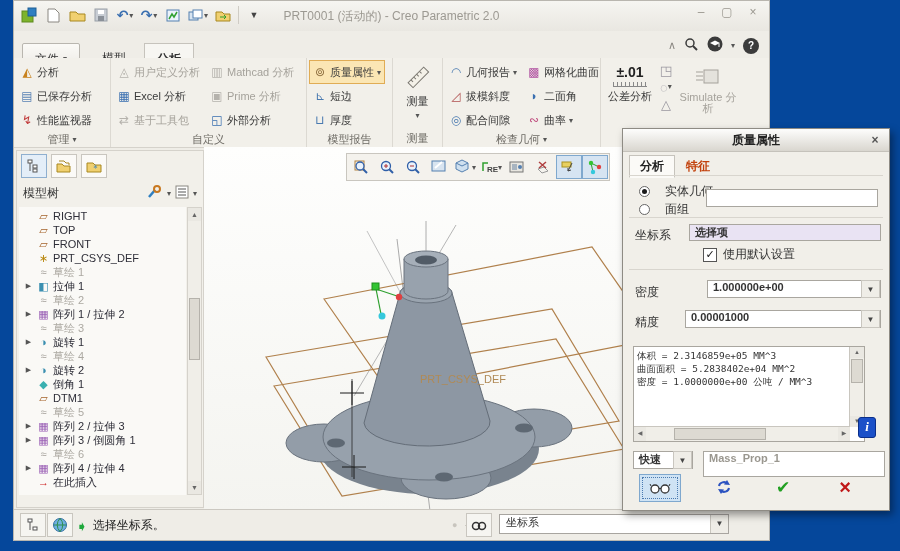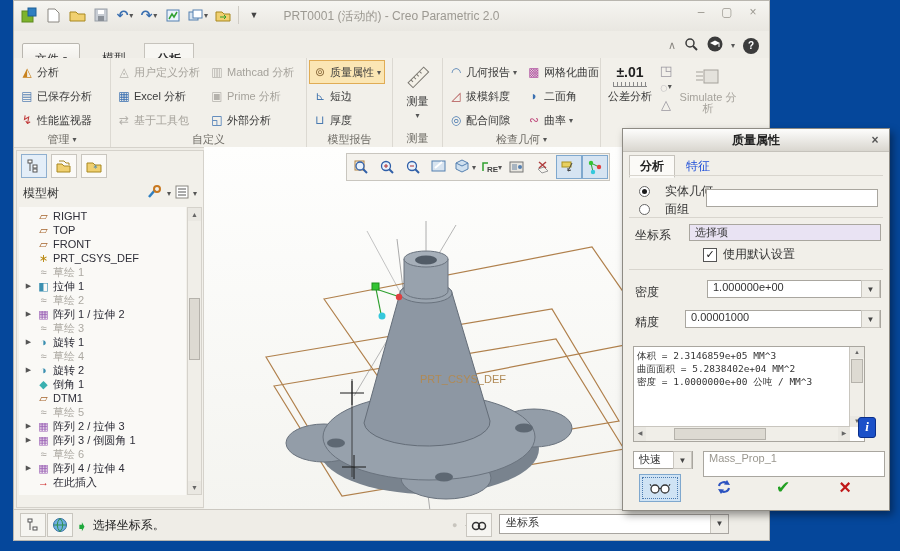--- a/index.html
+++ b/index.html
@@ -80,30 +80,30 @@
   .sdots{position:absolute;left:438px;top:10px;color:#C8C5BE;font-size:9px;letter-spacing:2px;}
   .scombo{position:absolute;left:485px;top:4px;width:230px;height:20px;background:#fff;border:1px solid #A8A5A0;box-sizing:border-box;}
   .scombo .val{padding:2px 6px;font-size:11px;color:#333;}
   .scombo .dd{position:absolute;right:0;top:0;bottom:0;width:17px;background:#EFEDE7;border-left:1px solid #C9C6BF;text-align:center;font-size:8px;line-height:18px;color:#444;}
 
   
   .dialog{position:absolute;left:622px;top:128px;width:268px;height:383px;background:#F1EFE9;border:1px solid #8E8B84;box-shadow:3px 4px 8px rgba(0,0,0,.4);box-sizing:border-box;}
   .dlg-title{position:absolute;left:0;top:0;right:0;height:22px;background:linear-gradient(#FDFDFC,#D9D6CF);border-bottom:1px solid #C5C2BB;text-align:center;font-weight:bold;line-height:22px;color:#222;}
   .dlg-close{position:absolute;right:6px;top:0;width:16px;color:#555;font-weight:bold;cursor:default;}
   .dlg-tabs{position:absolute;left:6px;top:26px;display:flex;}
-  .dtab{padding:2px 10px;font-size:12px;color:#1d4ed8;border:1px solid transparent;}
+  .dtab{padding:2px 10px;font-size:12px;color:#c2410c;border:1px solid transparent;font-weight:bold;}
   .dtab.active{background:#FBFAF7;border:1px solid #C6C3BC;border-bottom-color:#FBFAF7;font-weight:bold;color:#222;}
   .dlg-sep{position:absolute;left:6px;right:6px;height:1px;background:#D8D5CE;}
   .dlabel{position:absolute;left:12px;font-size:12px;color:#333;}
   .radio{width:11px;height:11px;border:1px solid #666;border-radius:50%;background:#fff;box-sizing:border-box;flex:none;}
   .radio.sel::after{content:"";display:block;width:5px;height:5px;border-radius:50%;background:#1a1a1a;margin:2px;}
   .rrow{position:absolute;left:16px;display:flex;align-items:center;gap:15px;font-size:12px;}
   .dfield{position:absolute;background:#fff;border:1px solid #A9A69F;box-sizing:border-box;font-size:11px;}
   .lav{background:#E9E3F3;}
-  .dfield .in{padding:2px 5px;white-space:nowrap;overflow:hidden;}
+  .dfield .in{padding:2px 5px;white-space:nowrap;overflow:hidden;font-weight:bold;}
   .combo .dd{position:absolute;right:0;top:-1px;bottom:-1px;width:17px;background:#EFEDE7;border:1px solid #C9C6BF;text-align:center;font-size:8px;line-height:17px;color:#444;}
   .chkrow{position:absolute;display:flex;align-items:center;gap:6px;font-size:12px;}
   .chk{width:12px;height:12px;background:#fff;border:1px solid #555;font-size:11px;line-height:11px;text-align:center;font-weight:bold;color:#111;flex:none;}
   .results{position:absolute;left:10px;top:217px;width:232px;height:96px;background:#fff;border:1px solid #A9A69F;box-sizing:border-box;}
   .results-text{position:absolute;left:3px;top:2px;right:16px;bottom:15px;font-family:"DejaVu Sans Mono",monospace;font-size:9.5px;line-height:13px;color:#333;overflow:hidden;white-space:nowrap;}
   .rvscroll{position:absolute;right:0;top:0;bottom:14px;width:14px;background:#F0EEE8;border-left:1px solid #C9C6BF;}
   .rvscroll .arr{position:absolute;left:0;right:0;height:11px;text-align:center;font-size:6px;color:#666;line-height:11px;background:#EAE8E2;}
   .rvscroll .arr.dn{bottom:0;}
   .rvthumb{position:absolute;left:1px;right:1px;top:12px;height:22px;background:#DDDAD2;border:1px solid #B5B2AB;}
   .rhscroll{position:absolute;left:0;right:14px;bottom:0;height:14px;background:#F0EEE8;border-top:1px solid #C9C6BF;}

